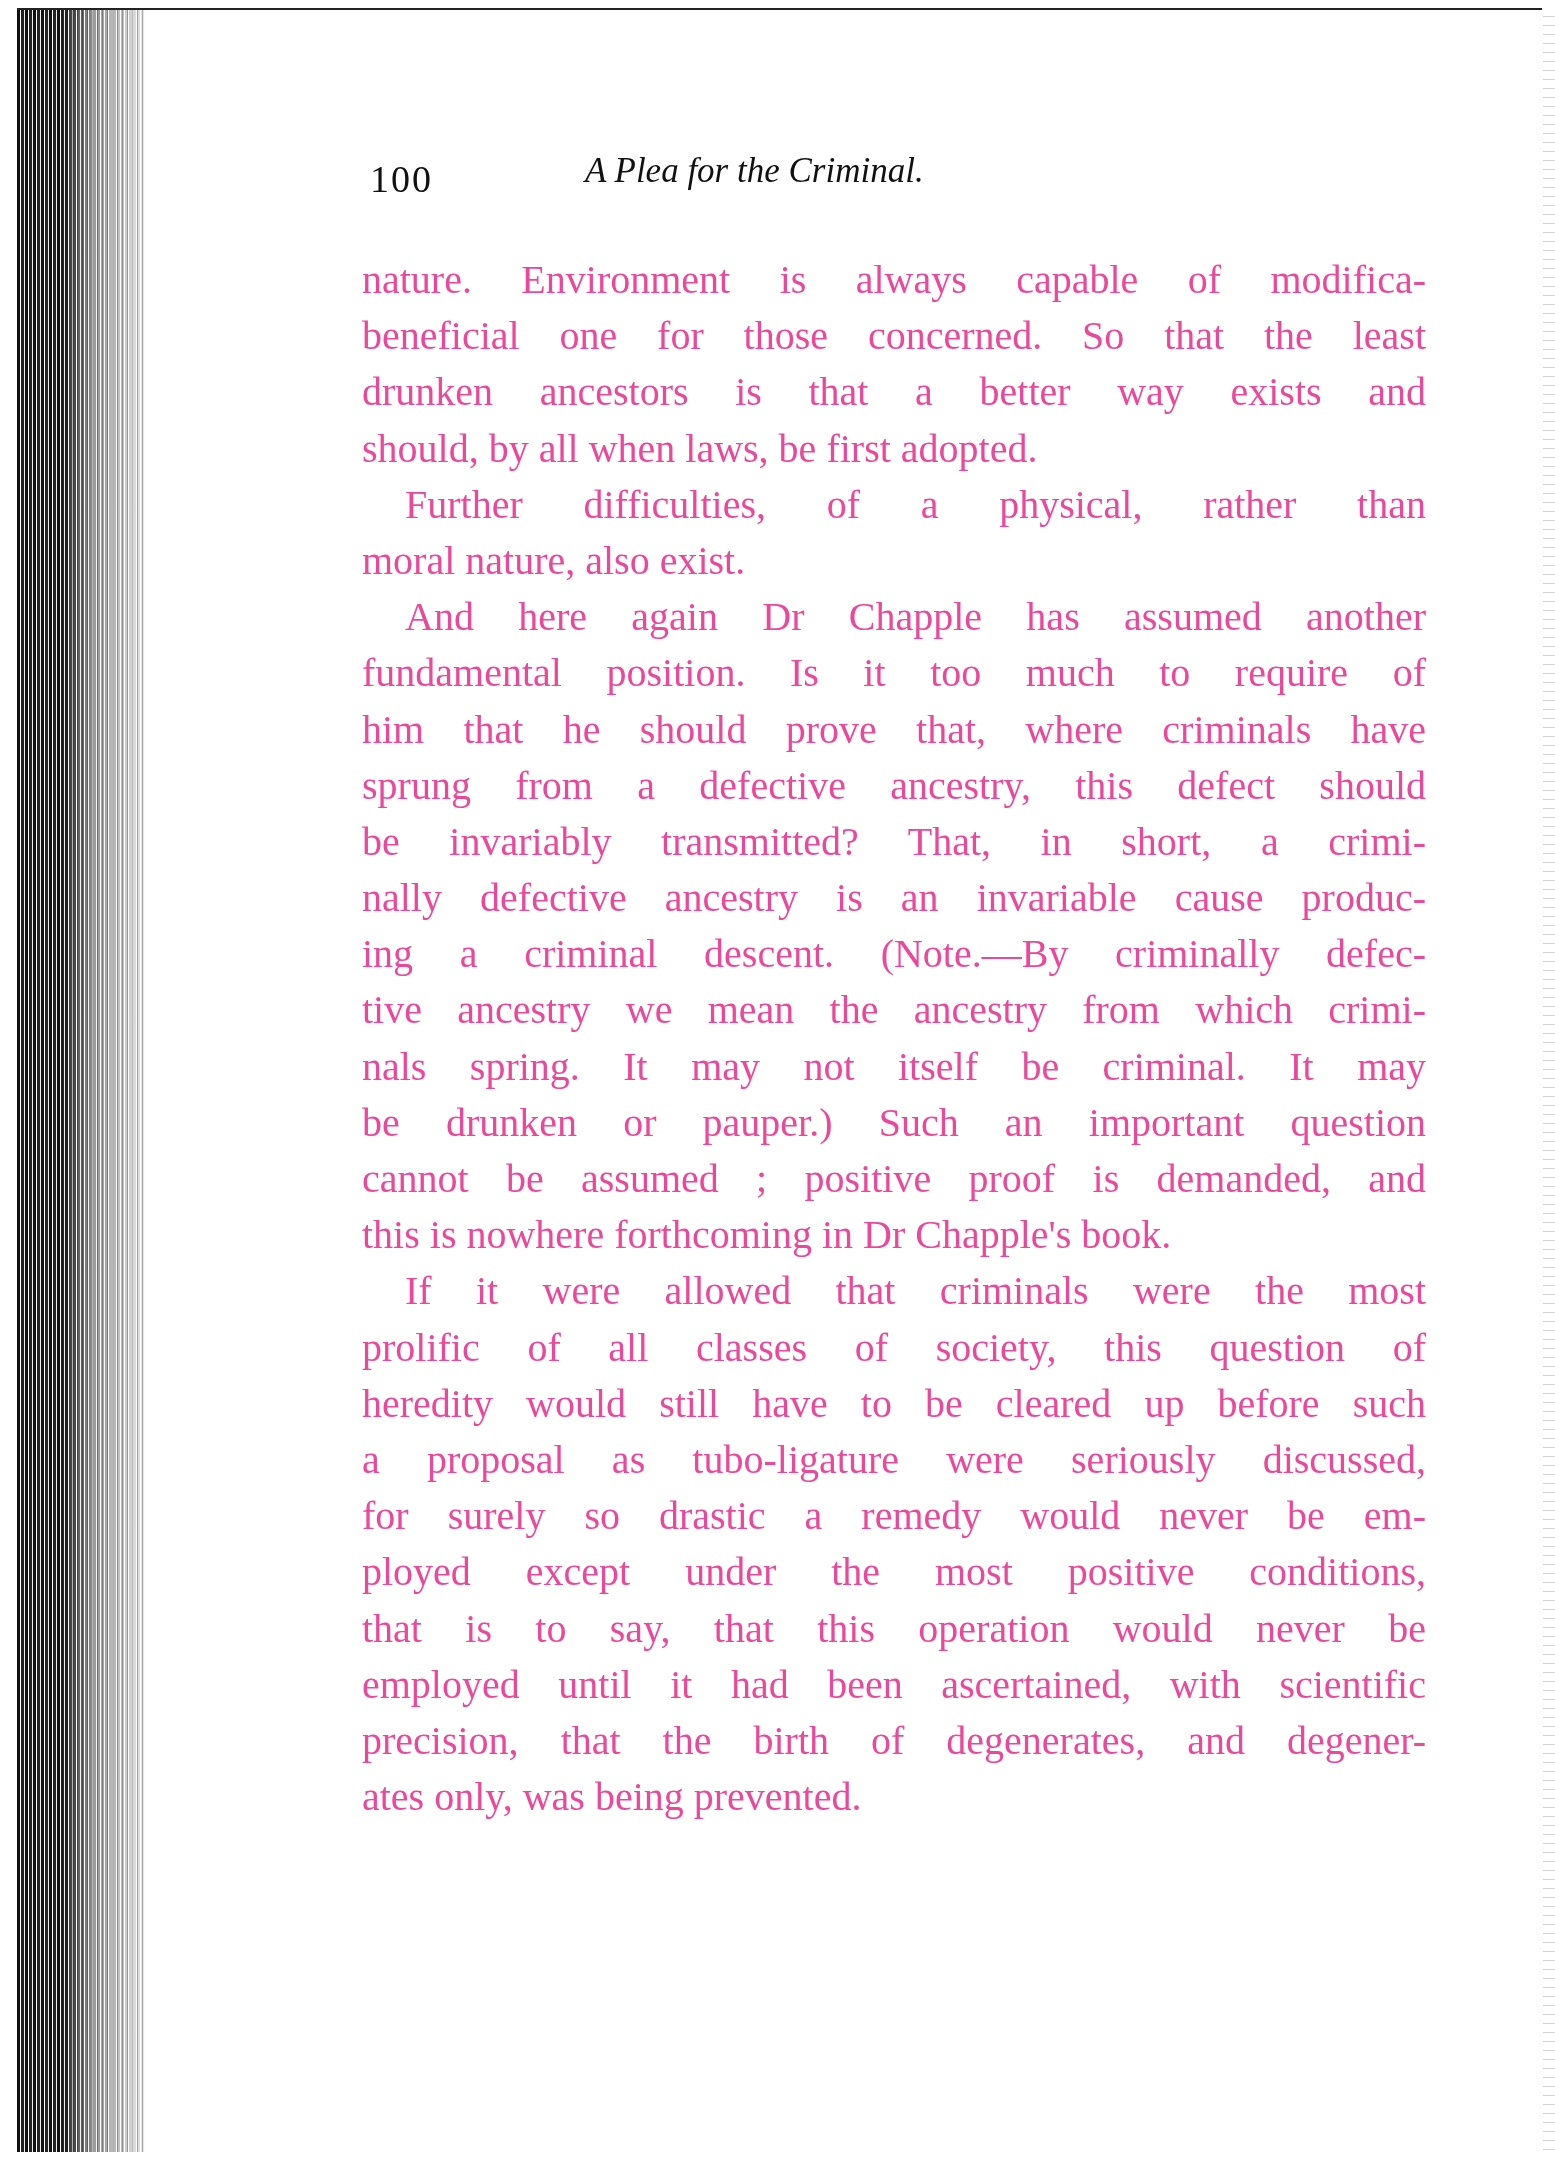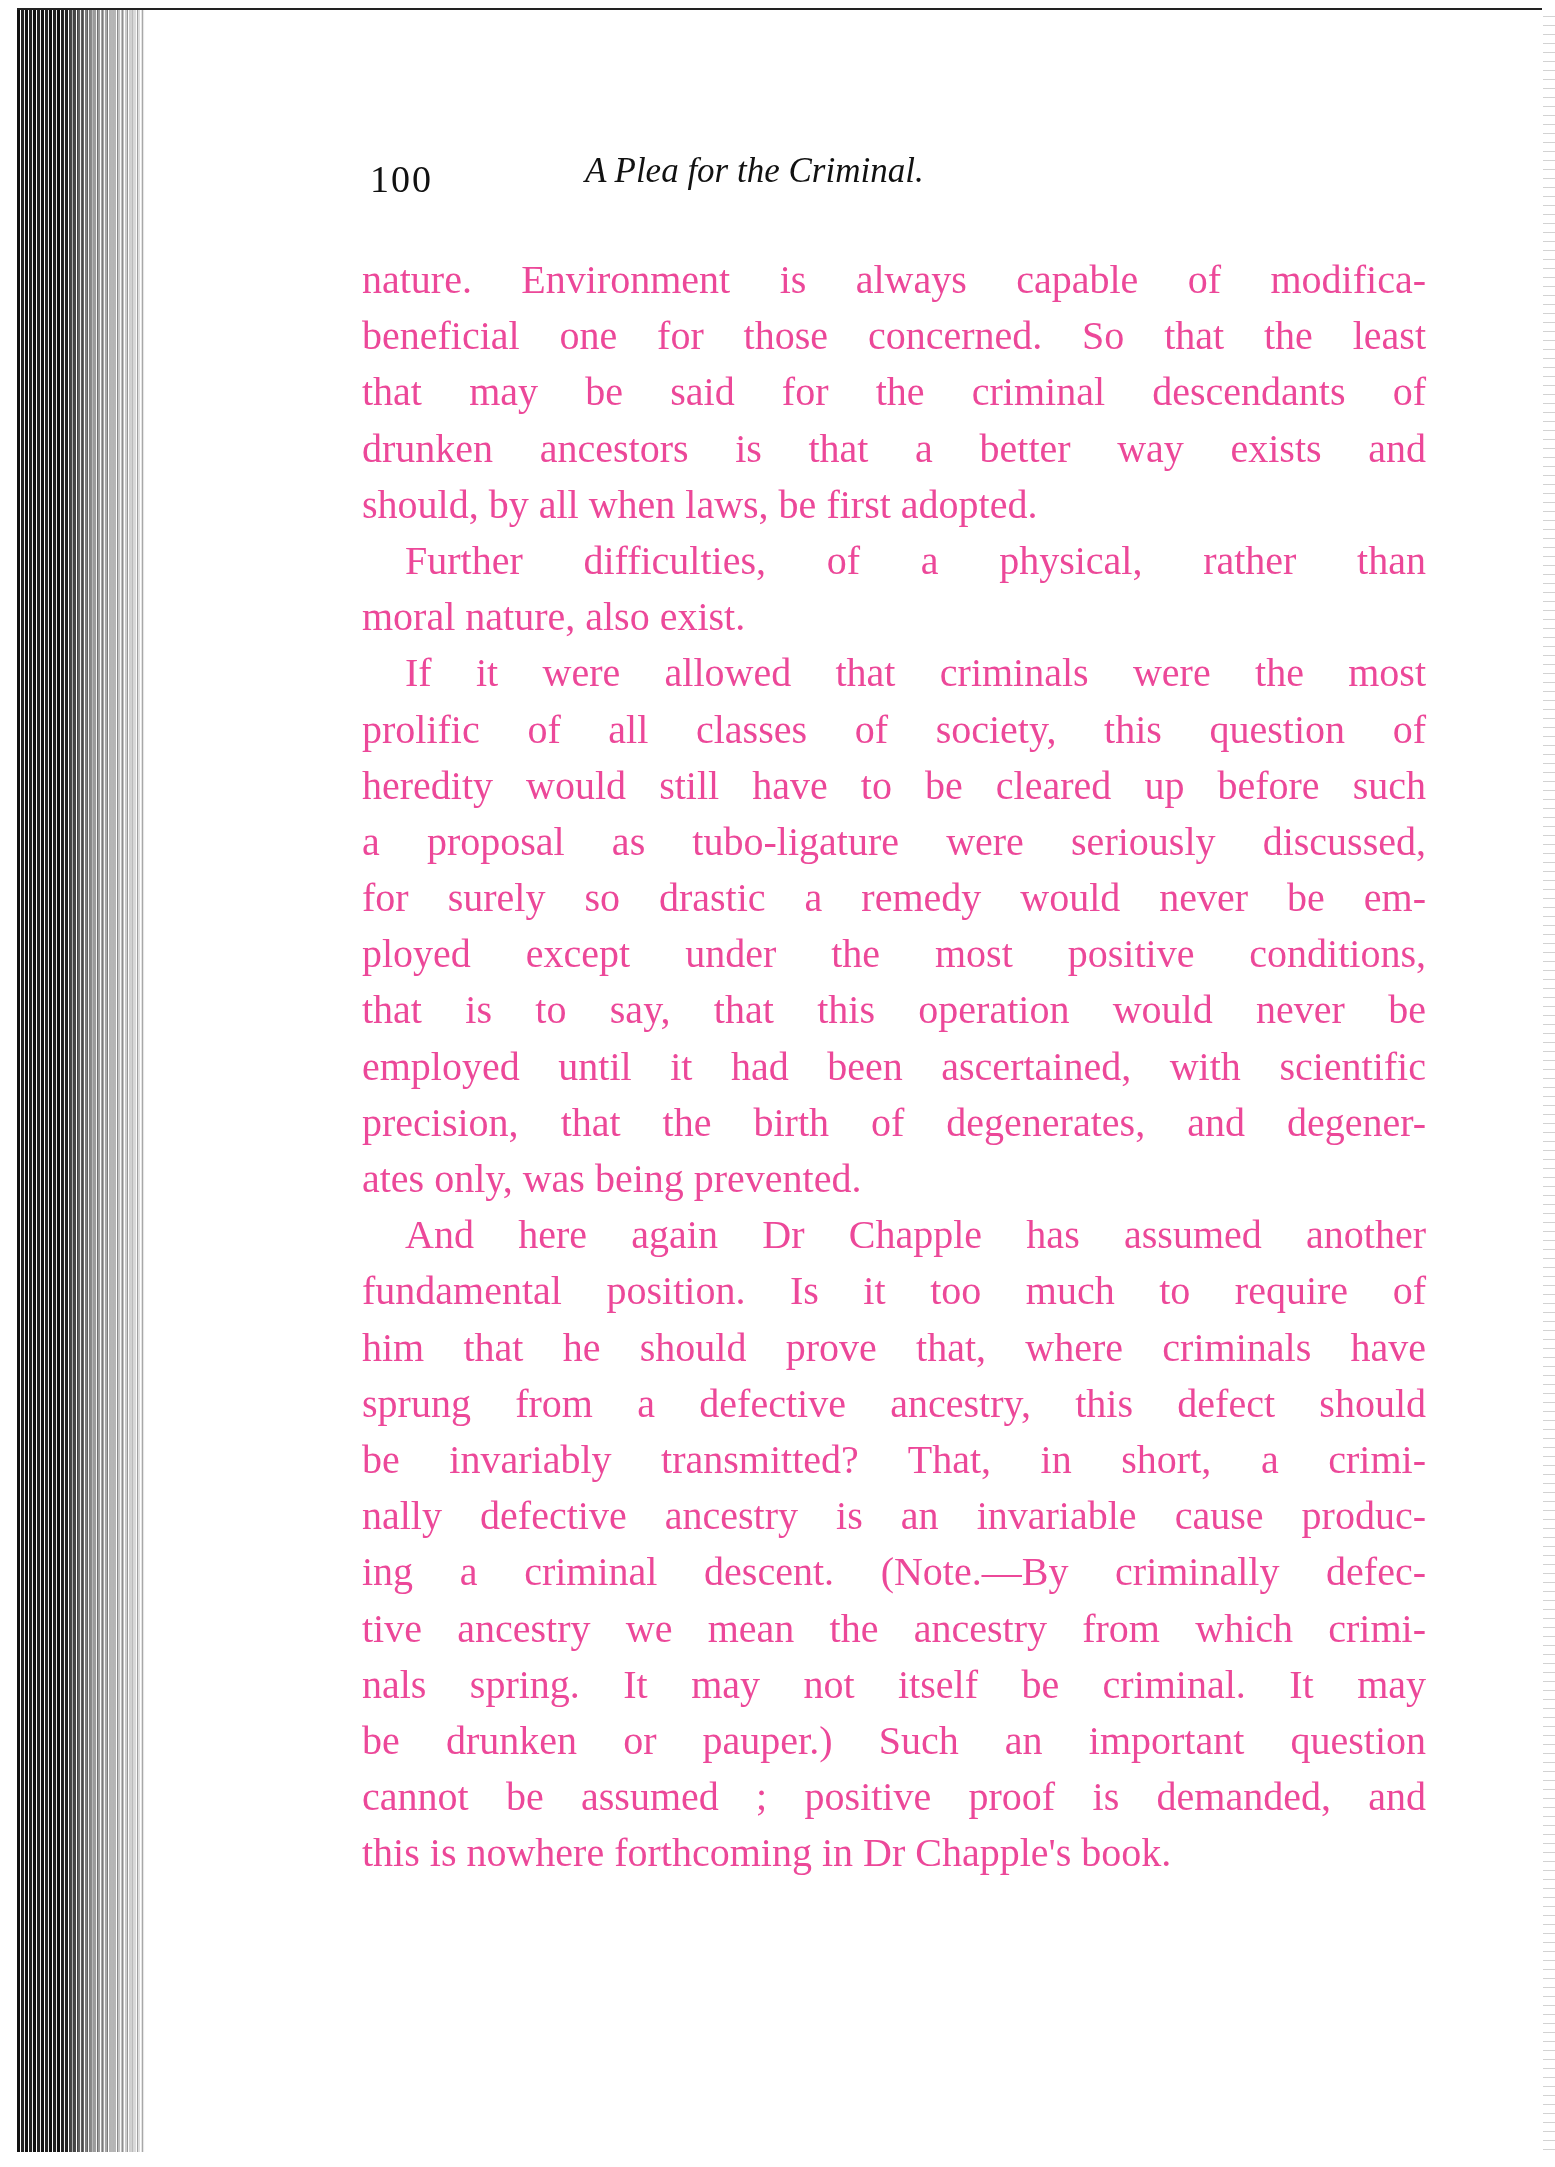--- a/index.html
+++ b/index.html
@@ -52,48 +52,47 @@
 <div class="page">
   <div class="header">
     <span class="folio">100</span>
     <span class="running-title">A Plea for the Criminal.</span>
   </div>
 
   <div class="body-text" id="body-text">
       <div>
         <span class="line">nature.   Environment is always capable of modifica-</span>
         <span class="line">beneficial one for those concerned.  So that the least</span>
-        <span class="line">that may be said for the criminal descendants of</span>
         <span class="line">drunken ancestors is that a better way exists and</span>
         <span class="line last">should, by all when laws, be first adopted.</span>
       </div>
       <div>
         <span class="line indent">Further difficulties, of a physical, rather than</span>
         <span class="line last">moral nature, also exist.</span>
-      </div>
-      <div>
-        <span class="line indent">If it were allowed that criminals were the most</span>
-        <span class="line">prolific of all classes of society, this question of</span>
-        <span class="line">heredity would still have to be cleared up before such</span>
-        <span class="line">a proposal as tubo-ligature were seriously discussed,</span>
-        <span class="line">for surely so drastic a remedy would never be em-</span>
-        <span class="line">ployed except under the most positive conditions,</span>
-        <span class="line">that is to say, that this operation would never be</span>
-        <span class="line">employed until it had been ascertained, with scientific</span>
-        <span class="line">precision, that the birth of degenerates, and degener-</span>
-        <span class="line last">ates only, was being prevented.</span>
       </div>
       <div>
         <span class="line indent">And here again Dr Chapple has assumed another</span>
         <span class="line">fundamental position.   Is it too much to require of</span>
         <span class="line">him that he should prove that, where criminals have</span>
         <span class="line">sprung from a defective ancestry, this defect should</span>
         <span class="line">be invariably transmitted?  That, in short, a crimi-</span>
         <span class="line">nally defective ancestry is an invariable cause produc-</span>
         <span class="line">ing a criminal descent.  (Note.—By criminally defec-</span>
         <span class="line">tive ancestry we mean the ancestry from which crimi-</span>
         <span class="line">nals spring.   It may not itself be criminal.   It may</span>
         <span class="line">be drunken or pauper.)  Such an important question</span>
         <span class="line">cannot be assumed ; positive proof is demanded, and</span>
         <span class="line last">this is nowhere forthcoming in Dr Chapple's book.</span>
       </div>
+      <div>
+        <span class="line indent">If it were allowed that criminals were the most</span>
+        <span class="line">prolific of all classes of society, this question of</span>
+        <span class="line">heredity would still have to be cleared up before such</span>
+        <span class="line">a proposal as tubo-ligature were seriously discussed,</span>
+        <span class="line">for surely so drastic a remedy would never be em-</span>
+        <span class="line">ployed except under the most positive conditions,</span>
+        <span class="line">that is to say, that this operation would never be</span>
+        <span class="line">employed until it had been ascertained, with scientific</span>
+        <span class="line">precision, that the birth of degenerates, and degener-</span>
+        <span class="line last">ates only, was being prevented.</span>
+      </div>
     </div>
 </div>
 
 </body></html>

